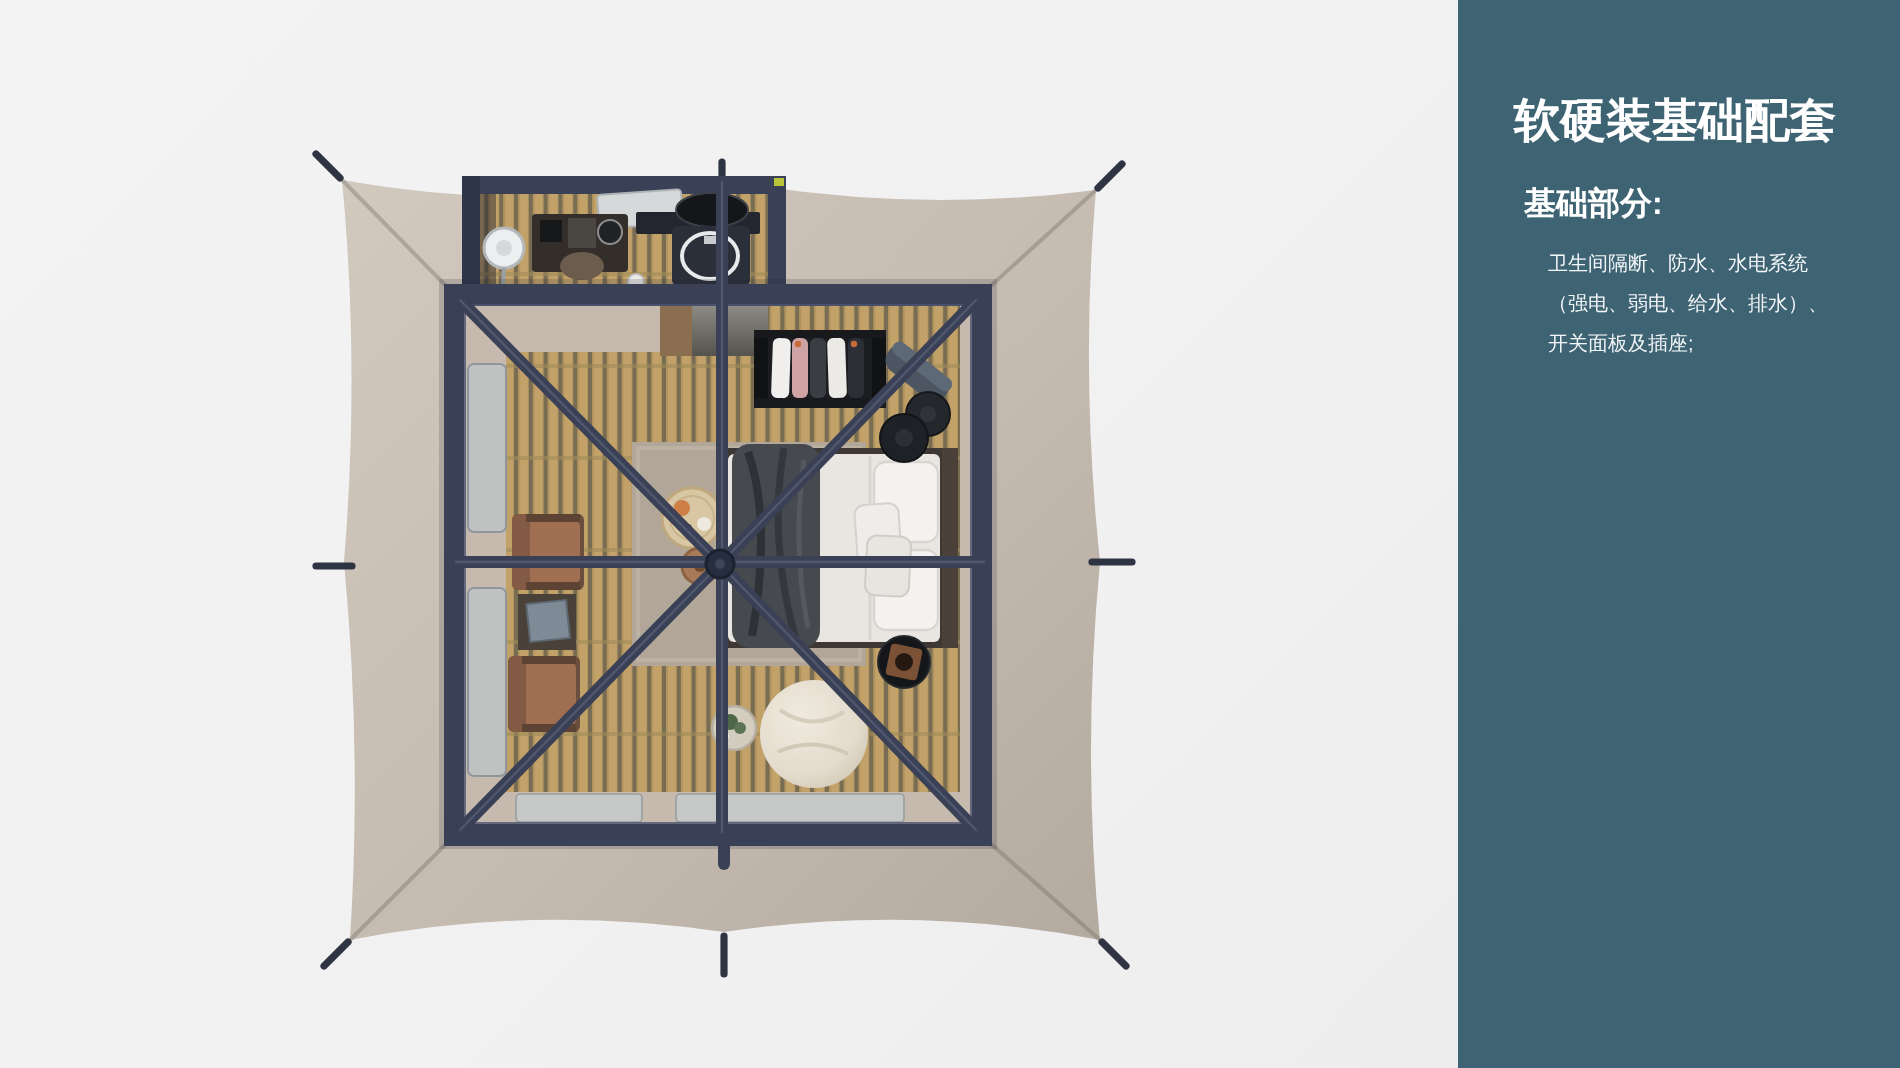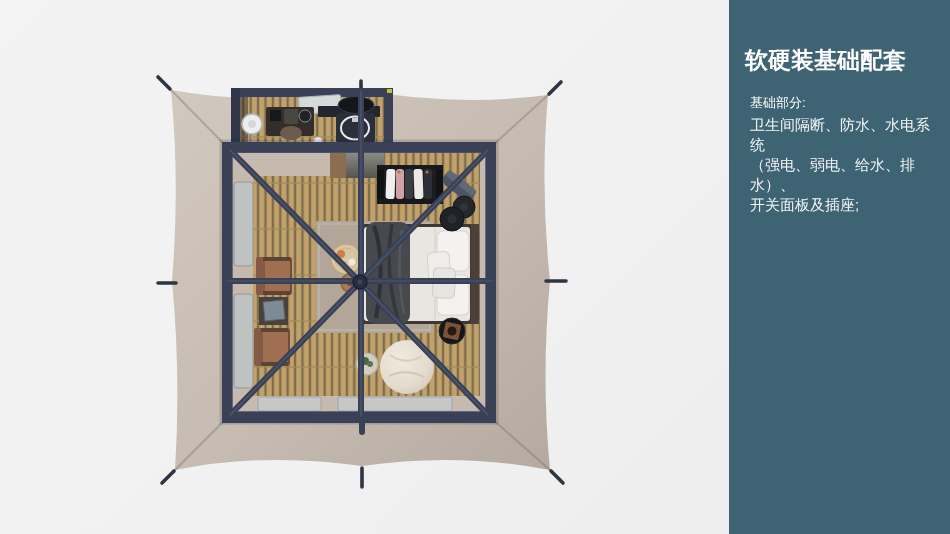--- a/index.html
+++ b/index.html
@@ -9,25 +9,25 @@
   html,body{margin:0;padding:0;}
   body{width:950px;height:534px;overflow:hidden;background:var(--page_bg);}
   .stage{position:relative;width:950px;height:534px;font-family:"Liberation Sans",sans-serif;}
   .scene{position:absolute;left:0;top:0;width:729px;height:534px;
          background:linear-gradient(135deg,#f3f3f4 0%,#f1f1f2 60%,#ededee 100%);}
   .scene svg{display:block;width:729px;height:534px;}
   .frame-fill{fill:var(--frame);}
   .beam{stroke:var(--frame);}
   .beam-hi{stroke:#535b73;}
   .sidebar{position:absolute;top:0;right:0;width:221px;height:534px;background:var(--sidebar_bg);
-           box-sizing:border-box;padding:46px 16px 0 16px;color:var(--sidebar_text);}
+           box-sizing:border-box;padding:46px 16px 0 28px;color:var(--sidebar_text);}
   .sidebar h1{font-size:23px;line-height:28px;font-weight:bold;margin:0 0 21px 0;white-space:nowrap;}
   .sec{margin:0 0 17px 5px;}
-  .sec h2{font-size:13px;line-height:16px;font-weight:normal;margin:3px 0 4px 0;}
-  .sec p{font-size:15px;line-height:20px;margin:0;white-space:pre-line;color:#f3f6f8;}
+  .sec h2{font-size:16px;line-height:16px;font-weight:bold;margin:3px 0 4px 0;}
+  .sec p{font-size:10px;line-height:20px;margin:12px;white-space:pre-line;color:#f3f6f8;}
 </style>
 </head>
 <body>
 
 <div class="stage">
 
   <div class="scene">
     <svg viewBox="0 0 729 534" xmlns="http://www.w3.org/2000/svg">
       <defs>
         <linearGradient id="cg" x1="0" y1="0" x2="1" y2="1">

